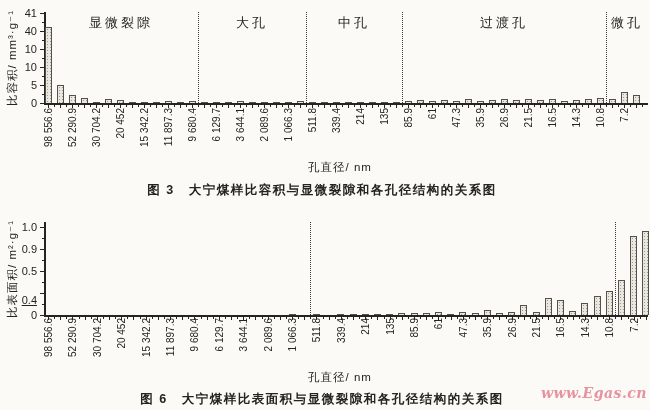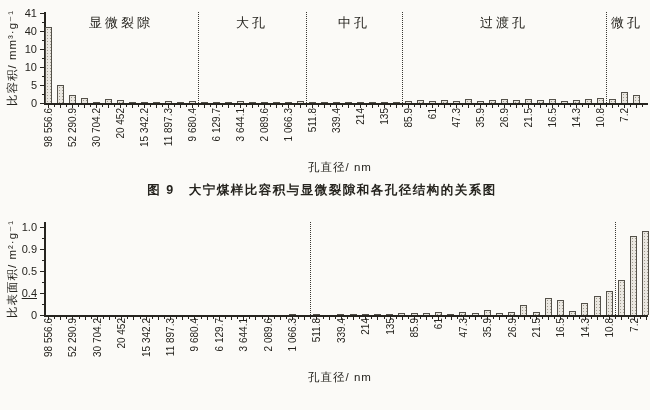--- a/index.html
+++ b/index.html
@@ -227,29 +227,29 @@
       <div class="divider" style="left: 402px; top: 12px; height: 91px;"></div>
       <div class="divider" style="left: 606px; top: 12px; height: 91px;"></div>
       <div class="region" style="left: 121px; top: 14px;">显微裂隙</div>
       <div class="region" style="left: 252px; top: 14px;">大孔</div>
       <div class="region" style="left: 354px; top: 14px;">中孔</div>
       <div class="region" style="left: 504px; top: 14px;">过渡孔</div>
       <div class="region" style="left: 627px; top: 14px;">微孔</div>
       <div class="xtitle" style="left: 340px; top: 160px;">孔直径/ nm</div>
       <div class="ytitle" style="left: 12px; top: 57.5px;">比容积/ mm³·g⁻¹</div>
     </div>
-  <div class="caption" style="top:182px;">图 9　大宁煤样比容积与显微裂隙和各孔径结构的关系图</div>
+  <div class="caption" style="top:182px;">图 3　大宁煤样比容积与显微裂隙和各孔径结构的关系图</div>
   <div id="chart2" class="chart">
       <div class="axis" style="left: 44px; top: 222px; width: 1.5px; height: 94px;"></div>
       <div class="axis" style="left: 44px; top: 315px; width: 604px; height: 1.5px;"></div>
       <div class="tick" style="left: 40px; top: 315px; width: 4px; height: 1px;"></div>
       <div class="ylab" style="left: 7px; top: 309px; width: 30px;">0</div>
       <div class="tick" style="left: 41.5px; top: 304px; width: 2.5px; height: 1px;"></div>
       <div class="tick" style="left: 40px; top: 293px; width: 4px; height: 1px;"></div>
-      <div class="ylab" style="left: 7px; top: 287px; width: 30px; text-decoration: underline;">0.4</div>
+      <div class="ylab" style="left: 7px; top: 294px; width: 30px; text-decoration: underline;">0.4</div>
       <div class="tick" style="left: 41.5px; top: 282px; width: 2.5px; height: 1px;"></div>
       <div class="tick" style="left: 40px; top: 271px; width: 4px; height: 1px;"></div>
       <div class="ylab" style="left: 7px; top: 265px; width: 30px;">0.5</div>
       <div class="tick" style="left: 41.5px; top: 260px; width: 2.5px; height: 1px;"></div>
       <div class="tick" style="left: 40px; top: 249px; width: 4px; height: 1px;"></div>
       <div class="ylab" style="left: 7px; top: 243px; width: 30px;">0.9</div>
       <div class="tick" style="left: 41.5px; top: 238px; width: 2.5px; height: 1px;"></div>
       <div class="tick" style="left: 40px; top: 227px; width: 4px; height: 1px;"></div>
       <div class="ylab" style="left: 7px; top: 221px; width: 30px;">1.0</div>
       <div class="bar" style="left: 288.5px; top: 314px; width: 7px; height: 1px;"></div>
@@ -402,13 +402,15 @@
       <div class="xlab" style="left: 536px; top: 368px;">21.5</div>
       <div class="xlab" style="left: 560.4px; top: 368px;">16.5</div>
       <div class="xlab" style="left: 584.8px; top: 368px;">14.3</div>
       <div class="xlab" style="left: 609.2px; top: 368px;">10.8</div>
       <div class="xlab" style="left: 633.6px; top: 368px;">7.2</div>
       <div class="divider" style="left: 310.3px; top: 222px; height: 93px;"></div>
       <div class="divider" style="left: 615.3px; top: 222px; height: 93px;"></div>
       <div class="xtitle" style="left: 340px; top: 370px;">孔直径/ nm</div>
       <div class="ytitle" style="left: 12px; top: 268.5px;">比表面积/ m²·g⁻¹</div>
     </div>
+  <div class="caption" style="top:391px;">图 6　大宁煤样比表面积与显微裂隙和各孔径结构的关系图</div>
+  <div class="watermark">www.Egas.cn</div>
 </div>
 
 </body></html>

